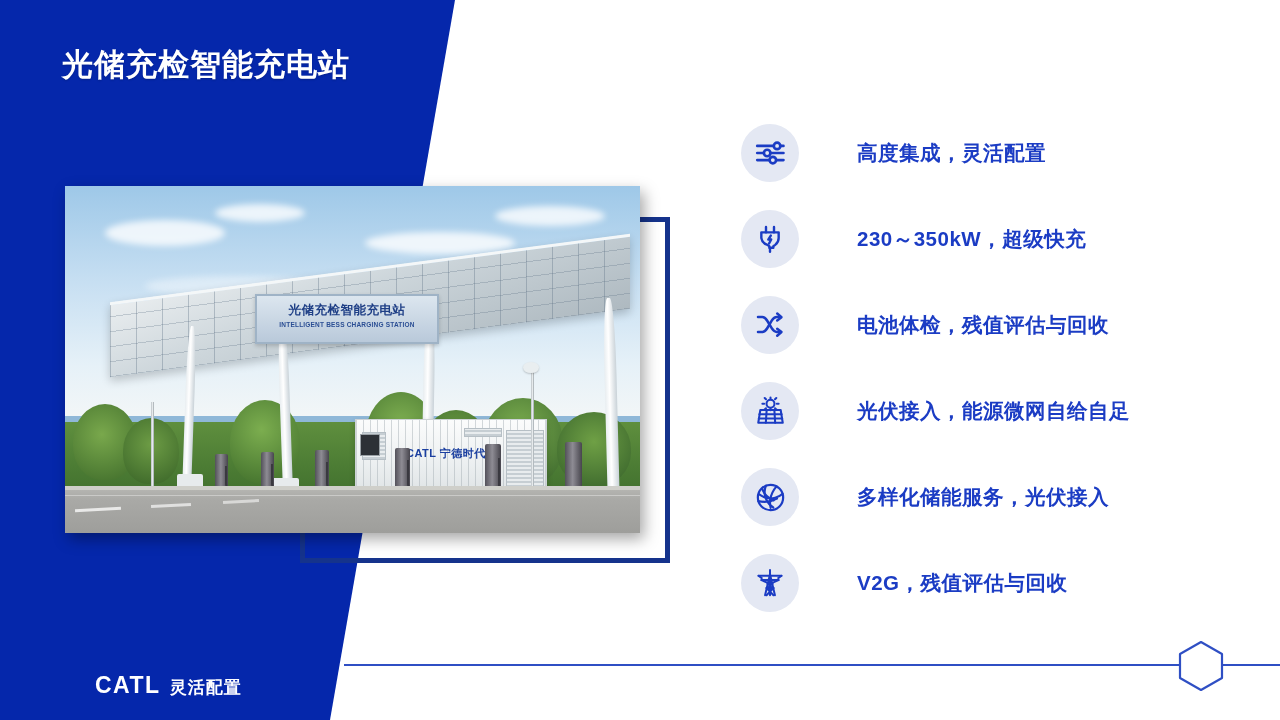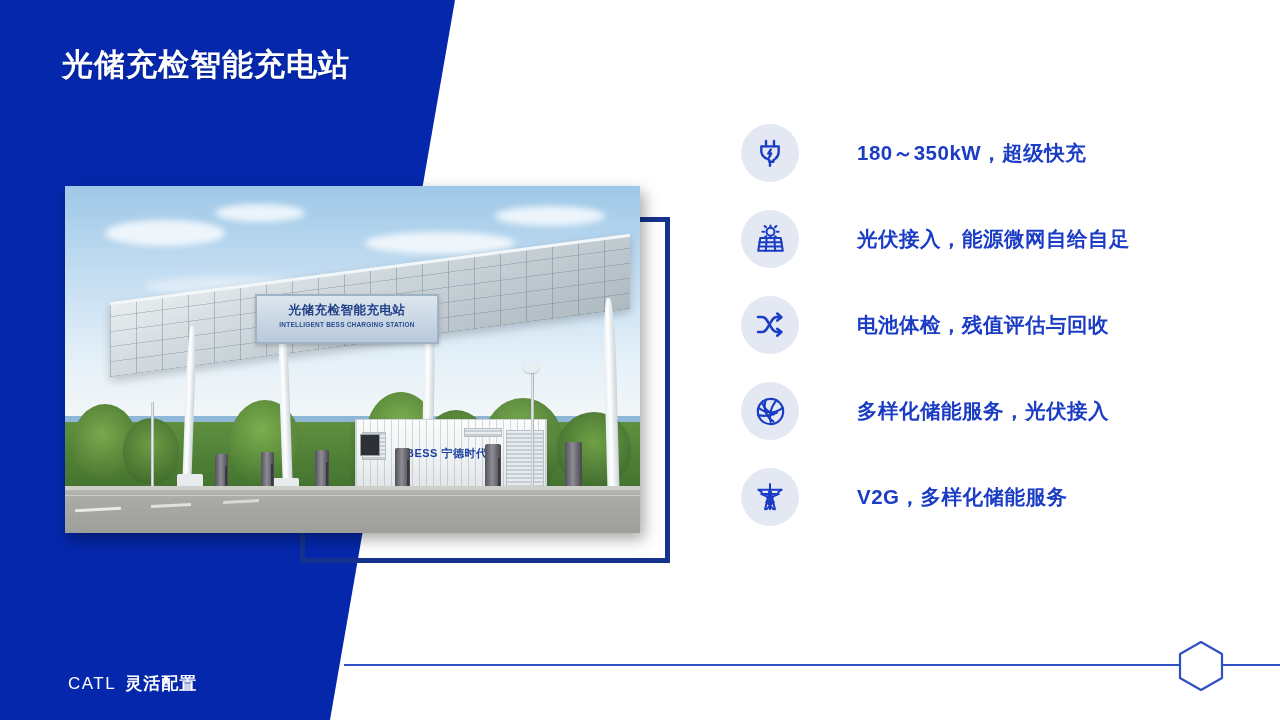--- a/index.html
+++ b/index.html
@@ -145,21 +145,21 @@
   .hexagon{
     position:absolute;left:1177px;top:640px;width:48px;height:52px;z-index:5;
   }
 
   
   .logo{
     position:absolute;left:68px;top:672px;z-index:6;
     display:flex;align-items:baseline;gap:9px;
     color:#ffffff;
   }
-  .logo-en{font-size:17px;font-weight:400;letter-spacing:1.5px;}
+  .logo-en{font-size:23px;font-weight:700;letter-spacing:1.5px;margin-left:27px;}
   .logo-cn{font-size:17px;font-weight:700;letter-spacing:1px;}
 </style>
 </head>
 <body>
 
 <div class="slide">
 
   <div class="blue-panel"></div>
 
   <div class="title">光储充检智能充电站</div>
@@ -227,21 +227,21 @@
     <div class="ph" style="left:206px;top:292px;width:28px;height:14px;background:#e7ebed;border-radius:2px;"></div>
     <div class="ph" style="left:350px;top:292px;width:30px;height:14px;background:#e7ebed;border-radius:2px;"></div>
 
     <div class="sign">
       <div class="sign-cn">光储充检智能充电站</div>
       <div class="sign-en">INTELLIGENT BESS CHARGING STATION</div>
     </div>
 
     <div class="container-box">
       <div class="container-ribs"></div>
-      <div class="catl-box">BESS 宁德时代</div>
+      <div class="catl-box">CATL 宁德时代</div>
       <div class="vent" style="left:6px;top:12px;width:22px;height:26px;"></div>
       <div class="vent" style="left:108px;top:8px;width:36px;height:7px;"></div>
       <div class="vent" style="left:150px;top:10px;width:36px;height:56px;"></div>
       <div class="ph" style="left:4px;top:14px;width:18px;height:20px;background:#2d3136;border:1px solid #9aa1a6;"></div>
     </div>
 
     <div class="charger" style="left:150px;top:268px;width:13px;height:42px;"></div>
     <div class="charger" style="left:196px;top:266px;width:13px;height:44px;"></div>
     <div class="charger" style="left:250px;top:264px;width:14px;height:46px;"></div>
     <div class="charger" style="left:330px;top:262px;width:15px;height:48px;"></div>
@@ -266,56 +266,72 @@
     <div class="ph" style="left:0;top:300px;width:575px;height:47px;background:linear-gradient(180deg,#b8b8b4 0%,#a9a9a6 30%,#9e9e9b 100%);"></div>
     <div class="ph" style="left:0;top:300px;width:575px;height:4px;background:#cfcfca;"></div>
     <div class="ph" style="left:10px;top:322px;width:46px;height:3px;background:rgba(255,255,255,.75);transform:rotate(-3deg);"></div>
     <div class="ph" style="left:86px;top:318px;width:40px;height:3px;background:rgba(255,255,255,.65);transform:rotate(-3deg);"></div>
     <div class="ph" style="left:158px;top:314px;width:36px;height:3px;background:rgba(255,255,255,.55);transform:rotate(-3deg);"></div>
     <div class="ph" style="left:0;top:309px;width:575px;height:1px;background:rgba(255,255,255,.35);"></div>
   </div>
 
   <div class="features">
 
+    <div class="feature">
+      <div class="f-icon">
+        <svg width="34" height="34" viewBox="0 0 24 24" fill="none" stroke="#1b3cc4" stroke-width="1.9" stroke-linecap="round">
+          <line x1="3" y1="7" x2="14" y2="7"></line>
+            <circle cx="17" cy="7" r="2.3"></circle>
+            <line x1="19.6" y1="7" x2="21.5" y2="7"></line>
+          <line x1="3" y1="12" x2="7" y2="12"></line>
+            <circle cx="10" cy="12" r="2.3"></circle>
+            <line x1="12.6" y1="12" x2="21.5" y2="12"></line>
+          <line x1="3" y1="17" x2="11" y2="17"></line>
+            <circle cx="14" cy="17" r="2.3"></circle>
+            <line x1="16.6" y1="17" x2="21.5" y2="17"></line>
+        </svg>
+      </div>
+      <div class="f-label">高度集成，灵活配置</div>
+    </div>
 
     <div class="feature">
       <div class="f-icon">
         <svg width="32" height="32" viewBox="0 0 24 24" fill="none" stroke="#1b3cc4" stroke-width="1.8" stroke-linecap="round" stroke-linejoin="round">
           <path d="M9 3v4M15 3v4"></path>
           <path d="M5.5 7h13v4.2a6.5 6.5 0 0 1-2.6 5.2l-1.4 1v1.2h-3v-1.2l-1.4-1A6.5 6.5 0 0 1 5.5 11.2z"></path>
           <path d="M12 21.6v-2.9"></path>
           <path d="M12.6 9.4l-1.9 3h2.2l-1.6 3"></path>
         </svg>
       </div>
-      <div class="f-label">180～350kW，超级快充</div>
+      <div class="f-label">230～350kW，超级快充</div>
+    </div>
+
+    <div class="feature">
+      <div class="f-icon">
+        <svg width="32" height="32" viewBox="0 0 24 24" fill="none" stroke="#1b3cc4" stroke-width="1.9" stroke-linecap="round" stroke-linejoin="round">
+          <path d="M3 6h3.2c1.7 0 2.6 1 3.6 2.6l3.6 6c1 1.6 1.9 2.6 3.6 2.6H20"></path>
+          <path d="M3 17.2h3.2c1.7 0 2.6-1 3.6-2.6l3.6-6c1-1.6 1.9-2.6 3.6-2.6H20"></path>
+          <polyline points="17.4,3.4 20.6,6.1 17.4,8.6"></polyline>
+          <polyline points="17.4,14.8 20.6,17.3 17.4,20"></polyline>
+        </svg>
+      </div>
+      <div class="f-label">电池体检，残值评估与回收</div>
     </div>
 
     <div class="feature">
       <div class="f-icon">
         <svg width="33" height="33" viewBox="0 0 24 24" fill="none" stroke="#1b3cc4" stroke-width="1.5" stroke-linecap="round" stroke-linejoin="round">
           <circle cx="12" cy="6.4" r="2.9"></circle>
           <path d="M12 1.8v1.3M12 9.7v1.3M7.4 6.4H6.1M17.9 6.4h-1.3M8.7 3.1l-.9-.9M16.2 10.6l-.9-.9M8.7 9.7l-.9.9M16.2 2.2l-.9.9"></path>
           <path d="M4.6 10.9h14.8l1.5 9.3H3.1z"></path>
           <path d="M3.9 14h16.2M3.5 17.1h17"></path>
           <path d="M9.2 10.9l-.6 9.3M14.8 10.9l.6 9.3"></path>
         </svg>
       </div>
       <div class="f-label">光伏接入，能源微网自给自足</div>
-    </div>
-
-    <div class="feature">
-      <div class="f-icon">
-        <svg width="32" height="32" viewBox="0 0 24 24" fill="none" stroke="#1b3cc4" stroke-width="1.9" stroke-linecap="round" stroke-linejoin="round">
-          <path d="M3 6h3.2c1.7 0 2.6 1 3.6 2.6l3.6 6c1 1.6 1.9 2.6 3.6 2.6H20"></path>
-          <path d="M3 17.2h3.2c1.7 0 2.6-1 3.6-2.6l3.6-6c1-1.6 1.9-2.6 3.6-2.6H20"></path>
-          <polyline points="17.4,3.4 20.6,6.1 17.4,8.6"></polyline>
-          <polyline points="17.4,14.8 20.6,17.3 17.4,20"></polyline>
-        </svg>
-      </div>
-      <div class="f-label">电池体检，残值评估与回收</div>
     </div>
 
     <div class="feature">
       <div class="f-icon">
         <svg width="33" height="33" viewBox="0 0 24 24" fill="none" stroke="#1b3cc4" stroke-width="1.6" stroke-linecap="round" stroke-linejoin="round">
           <circle cx="12" cy="12" r="9.2"></circle>
           <path d="M3.6 9.6c3.4 2.6 7.6 3.6 11.8 2.6 2-.5 3.9-1.5 5.4-2.9"></path>
           <path d="M3.1 14.6c4.6 1.1 9.4.5 13.6-1.8"></path>
           <path d="M8.6 3.5c-1.4 3.6-1.1 7.7.9 11.1 1.1 1.9 2.7 3.5 4.5 4.7"></path>
           <path d="M16.4 3.9c-2.4 2.7-4 6-4.6 9.6-.3 2-.2 4.1.3 6"></path>
@@ -332,21 +348,21 @@
           <path d="M3.4 6.6h17.2"></path>
           <path d="M3.4 6.6l2.4 1.7M20.6 6.6l-2.4 1.7"></path>
           <path d="M5.6 9.8h12.8"></path>
           <path d="M8.3 21.2L12 5.4l3.7 15.8"></path>
           <path d="M9.4 15.8h5.2M10.2 12.6h3.6"></path>
           <path d="M10.2 12.6l3.6 3.2M13.8 12.6l-3.6 3.2"></path>
           <path d="M9.4 15.8l5.2 5.4M14.6 15.8l-5.2 5.4"></path>
           <path d="M5.6 9.8l6.4 2.8M18.4 9.8L12 12.6"></path>
         </svg>
       </div>
-      <div class="f-label">V2G，多样化储能服务</div>
+      <div class="f-label">V2G，残值评估与回收</div>
     </div>
 
   </div>
 
   <div class="bottom-rule"></div>
 
   <div class="hexagon">
     <svg width="48" height="52" viewBox="0 0 48 52">
       <polygon points="24,2 45,14 45,38 24,50 3,38 3,14" fill="#ffffff" stroke="#2f4fc4" stroke-width="2.2" stroke-linejoin="round"></polygon>
     </svg>

